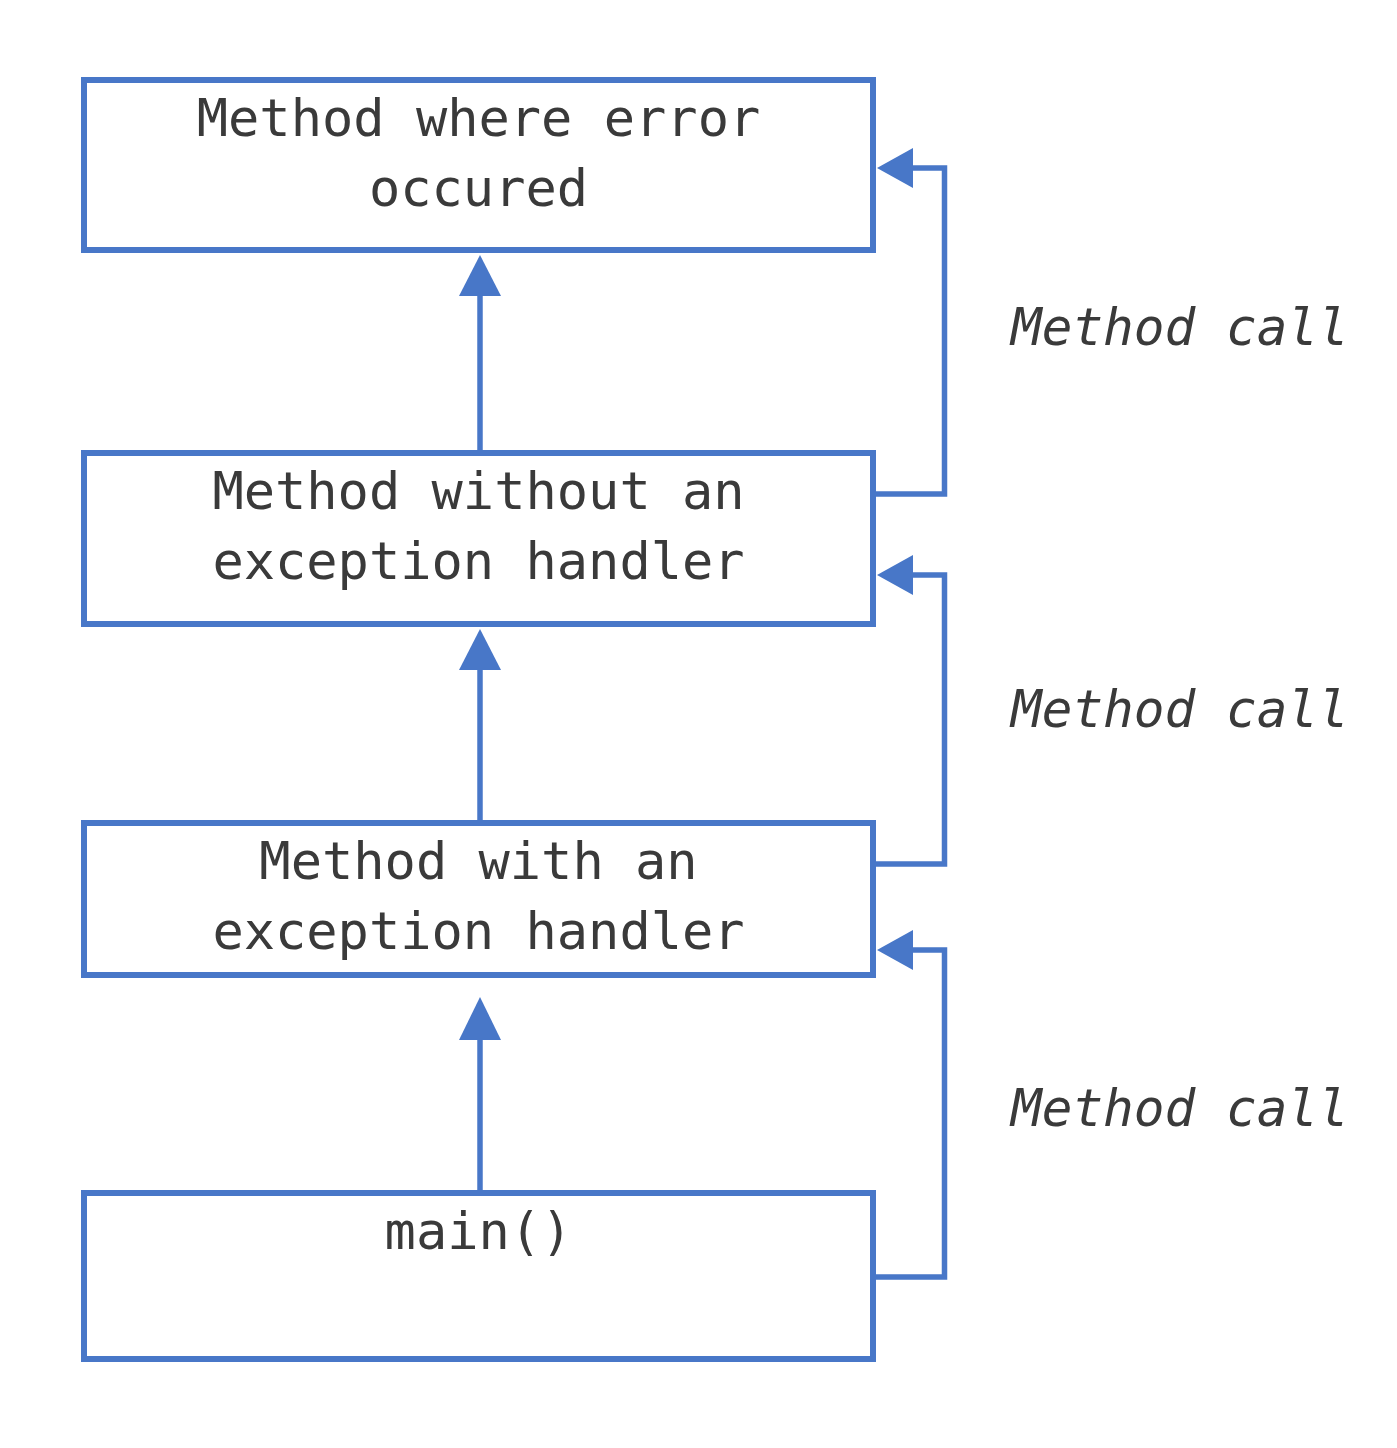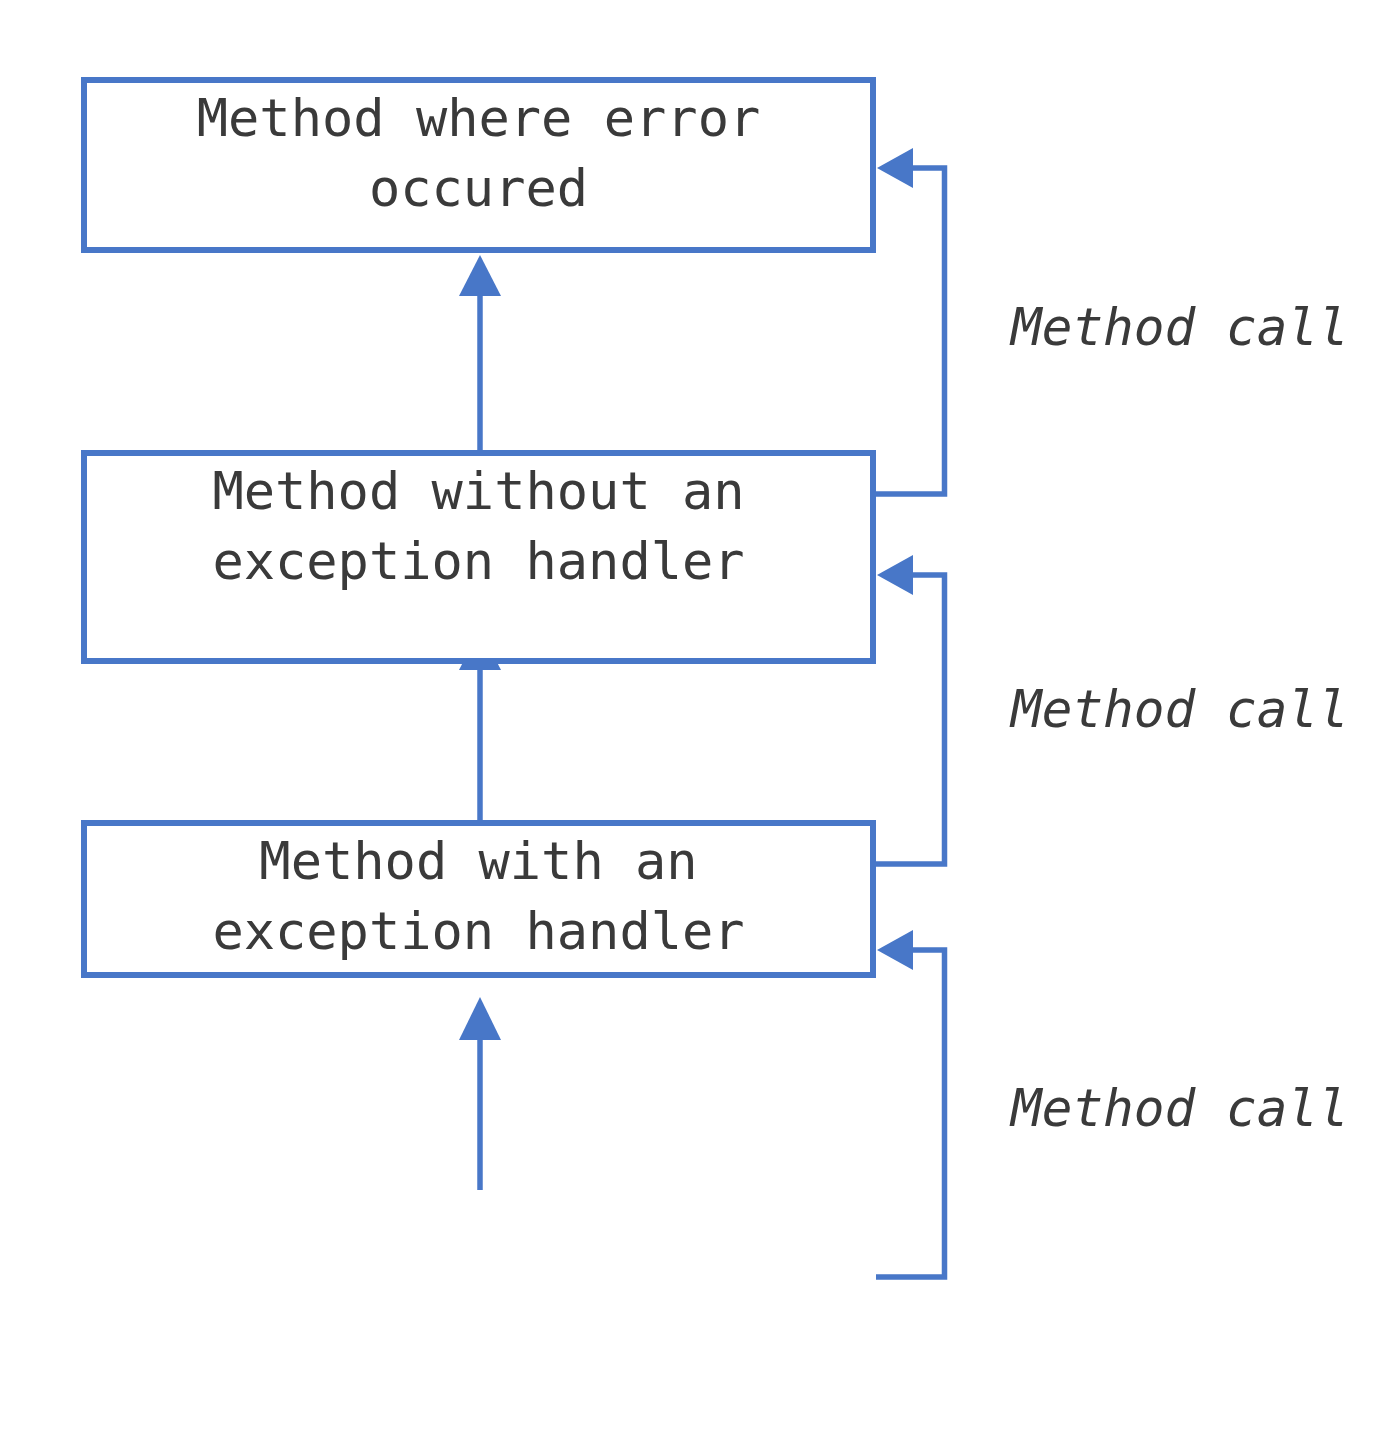--- a/index.html
+++ b/index.html
@@ -42,21 +42,21 @@
     left: 81px;
     width: 795px;
     border: 6px solid var(--accent);
     background: var(--bg);
     display: flex;
     align-items: flex-start;
     justify-content: center;
     text-align: center;
   }
   .box-1 { top: 77px;   height: 176px; }
-  .box-2 { top: 450px;  height: 214px; }
+  .box-2 { top: 450px;  height: 177px; }
   .box-3 { top: 820px;  height: 158px; }
   .box-4 { top: 1190px; height: 172px; }
   .box-text {
     font-size: 52px;
     line-height: 70px;
     color: var(--text);
     white-space: pre-line;
   }
   .call-label {
     position: absolute;
@@ -114,18 +114,21 @@
   <div class="method-box box-2">
     <span class="box-text">Method without an
 exception handler</span>
   </div>
 
   <div class="method-box box-3">
     <span class="box-text">Method with an
 exception handler</span>
   </div>
 
+  <div class="method-box box-4">
+    <span class="box-text">main()</span>
+  </div>
 
   <div class="call-label call-label-1">Method call</div>
   <div class="call-label call-label-2">Method call</div>
   <div class="call-label call-label-3">Method call</div>
 
 </div>
 
 </body></html>

